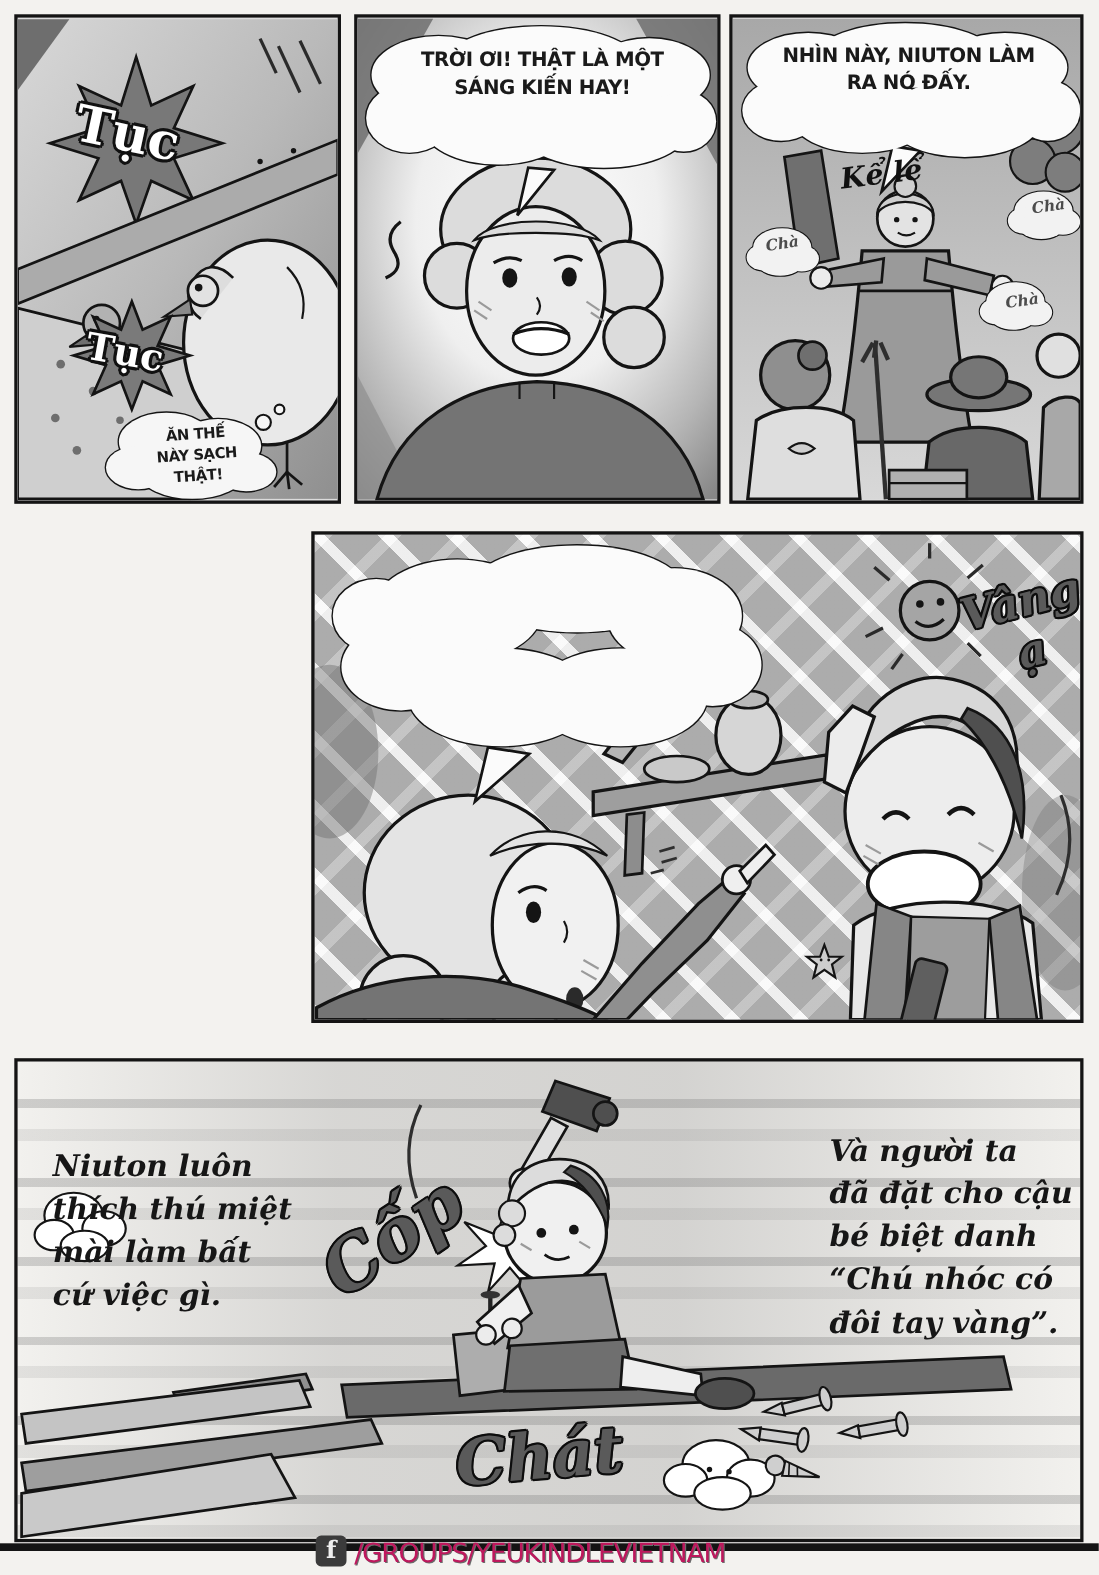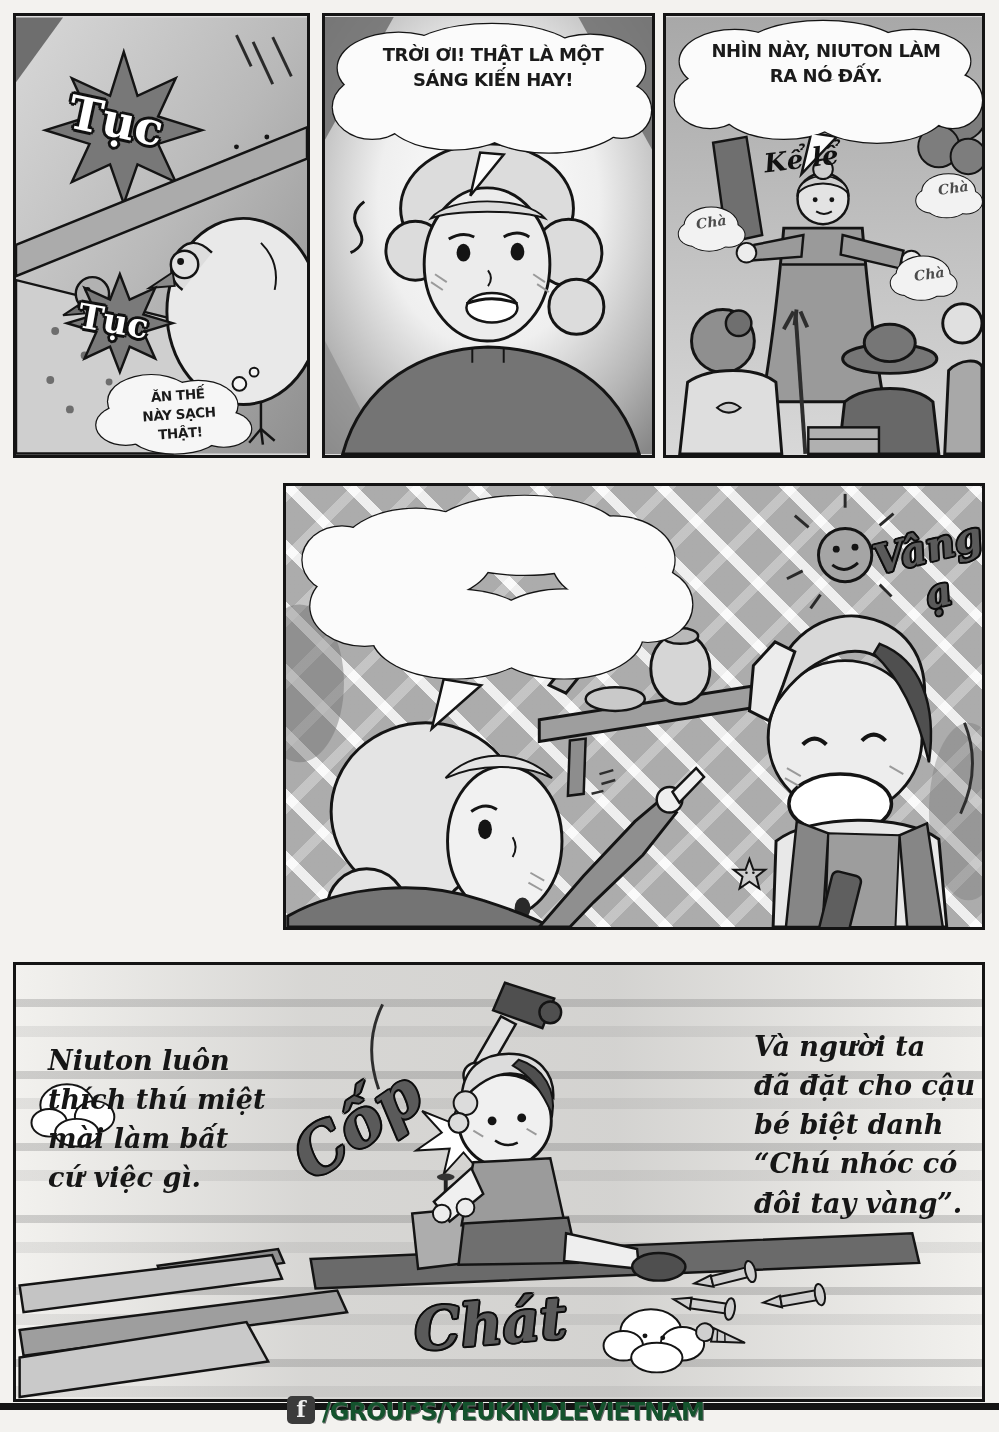--- a/index.html
+++ b/index.html
@@ -30,21 +30,21 @@
   .streaks{background-color:#f2f1ee;
     background-image:
       linear-gradient(to right, rgba(120,120,120,0) 0%, rgba(120,120,120,.22) 30%, rgba(120,120,120,.25) 62%, rgba(120,120,120,0) 100%),
       repeating-linear-gradient(to bottom, rgba(255,255,255,0) 0 34px, rgba(120,120,120,.30) 34px 42px,
                                 rgba(255,255,255,0) 42px 61px, rgba(135,135,135,.16) 61px 72px);}
   .footer-bar{position:absolute;left:0;top:1403px;width:999px;height:7px;background:#141414;z-index:2;}
   .fb-chip{position:absolute;left:287px;top:1396px;width:28px;height:28px;background:#3b3b3b;
            border-radius:5px;z-index:4;color:#efefef;font-family:"DejaVu Serif",serif;font-weight:bold;
            font-size:22px;text-align:center;line-height:27px;}
   .fb-text{position:absolute;left:322px;top:1398px;z-index:4;font-family:"DejaVu Sans",sans-serif;
-           font-weight:bold;font-size:24px;letter-spacing:-1px;color:#14532d;
+           font-weight:normal;font-size:24px;letter-spacing:-1px;color:#be185d;
            text-shadow:1px 1px 0 #6b6b6b;}
   .watermark{position:absolute;left:722px;top:1394px;z-index:5;font-family:"DejaVu Sans",sans-serif;
              font-weight:bold;font-size:29px;letter-spacing:0.5px;color:#d9d8d4;
              text-shadow:1.5px 1.5px 0 #8f8e8b,-1px -1px 0 #b5b4b0;}
 </style>
 </head>
 <body>
 
 <div class="page">
 

